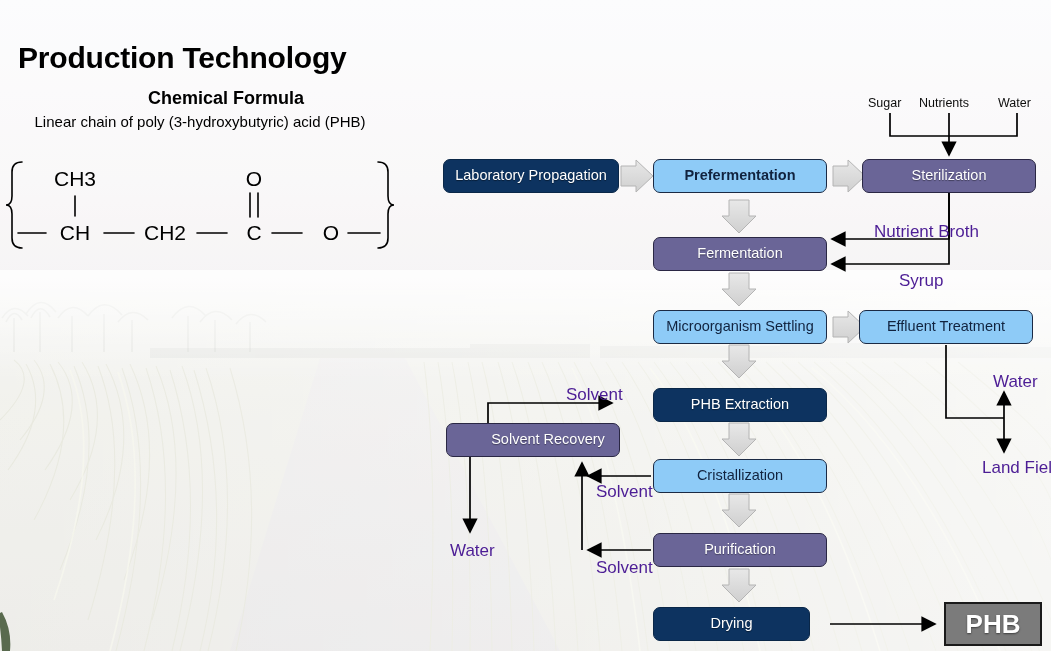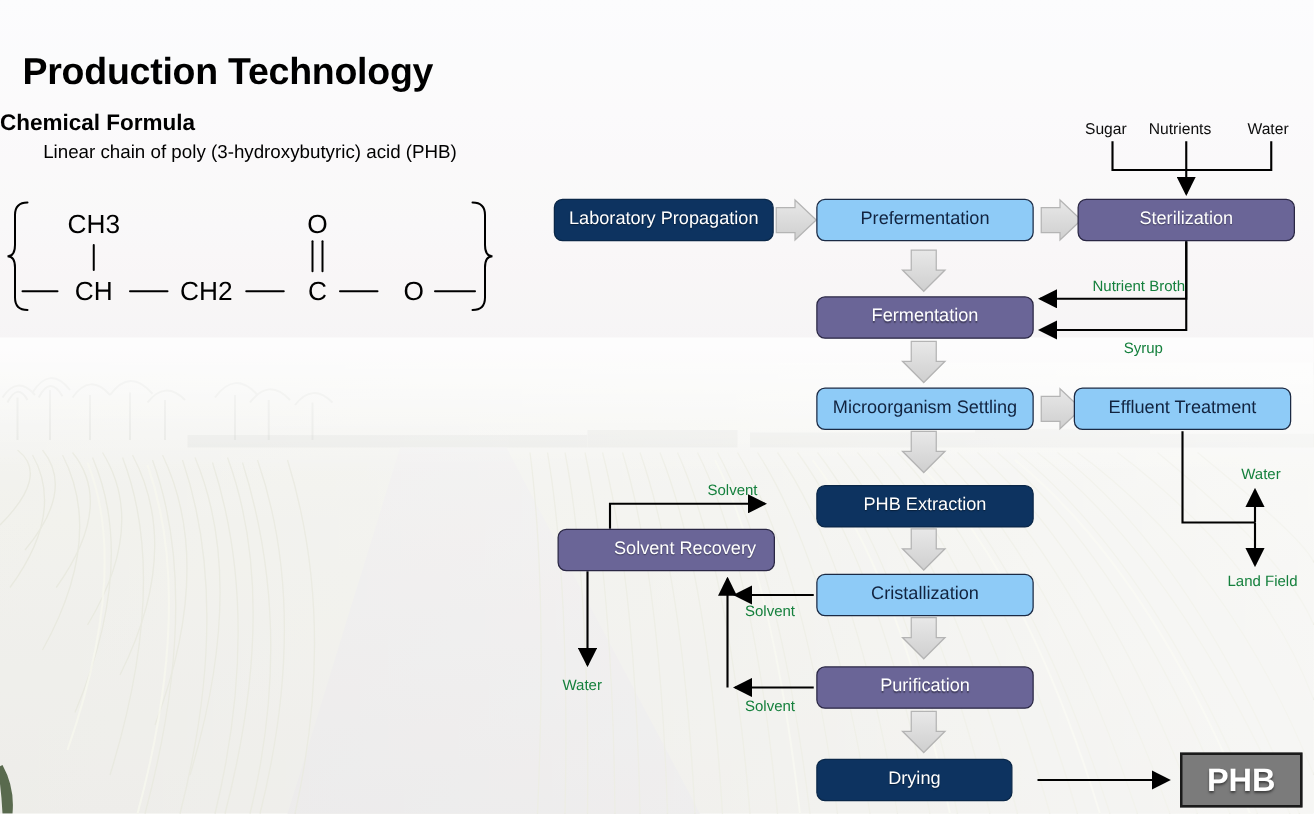--- a/index.html
+++ b/index.html
@@ -37,24 +37,26 @@
     z-index: 5;
     white-space: nowrap;
     margin-top: 28px;
   }
 
   
   #formula-heading {
     position: absolute;
     left: 0; top: 88px;
     width: 400px;
+    text-align: center;
     font-size: 18px;
     font-weight: bold;
     color: #000;
     z-index: 5;
+    padding-left: 26px;
   }
   #formula-subheading {
     position: absolute;
     left: 0; top: 113px;
     width: 400px;
     text-align: center;
     font-size: 15px;
     color: #000;
     z-index: 5;
   }
@@ -107,22 +109,22 @@
     border: 2px solid #1a1a1a;
     border-radius: 0;
     color: #ffffff;
     font-size: 26px;
     font-weight: bold;
     text-shadow: 0 1px 2px rgba(0,0,0,0.5);
   }
 
   .edge-label {
     position: absolute;
-    font-size: 12px;
-    color: #15803d;
+    font-size: 17px;
+    color: #4c1d95;
     z-index: 4;
     white-space: nowrap;
   }
   .inlet-label {
     position: absolute;
     font-size: 12.5px;
     color: #0d0d0d;
     z-index: 4;
     white-space: nowrap;
   }
@@ -357,21 +359,21 @@
   <div class="edge-label" style="left:993px; top:372px;">Water</div>
   <div class="edge-label" style="left:982px; top:458px;">Land Field</div>
 
   <div class="edge-label" style="left:566px; top:385px;">Solvent</div>
   <div class="edge-label" style="left:596px; top:482px;">Solvent</div>
   <div class="edge-label" style="left:596px; top:558px;">Solvent</div>
   <div class="edge-label" style="left:450px; top:541px;">Water</div>
 
   <div class="node n-navy" style="left:443px; top:159px; width:176px; height:34px;">Laboratory Propagation</div>
 
-  <div class="node n-lightblue" style="left:653px; top:159px; width:174px; height:34px;">Prefermentation</div>
+  <div class="node n-lightblue" style="left:653px; top:159px; width:174px; height:34px;font-weight:bold;">Prefermentation</div>
 
   <div class="node n-purple" style="left:862px; top:159px; width:174px; height:34px;">Sterilization</div>
 
   <div class="node n-purple" style="left:653px; top:237px; width:174px; height:34px;text-align:center;">Fermentation</div>
 
   <div class="node n-lightblue" style="left:653px; top:310px; width:174px; height:34px;">Microorganism Settling</div>
 
   <div class="node n-lightblue" style="left:859px; top:310px; width:174px; height:34px;">Effluent Treatment</div>
 
   <div class="node n-navy" style="left:653px; top:388px; width:174px; height:34px;">PHB Extraction</div>

